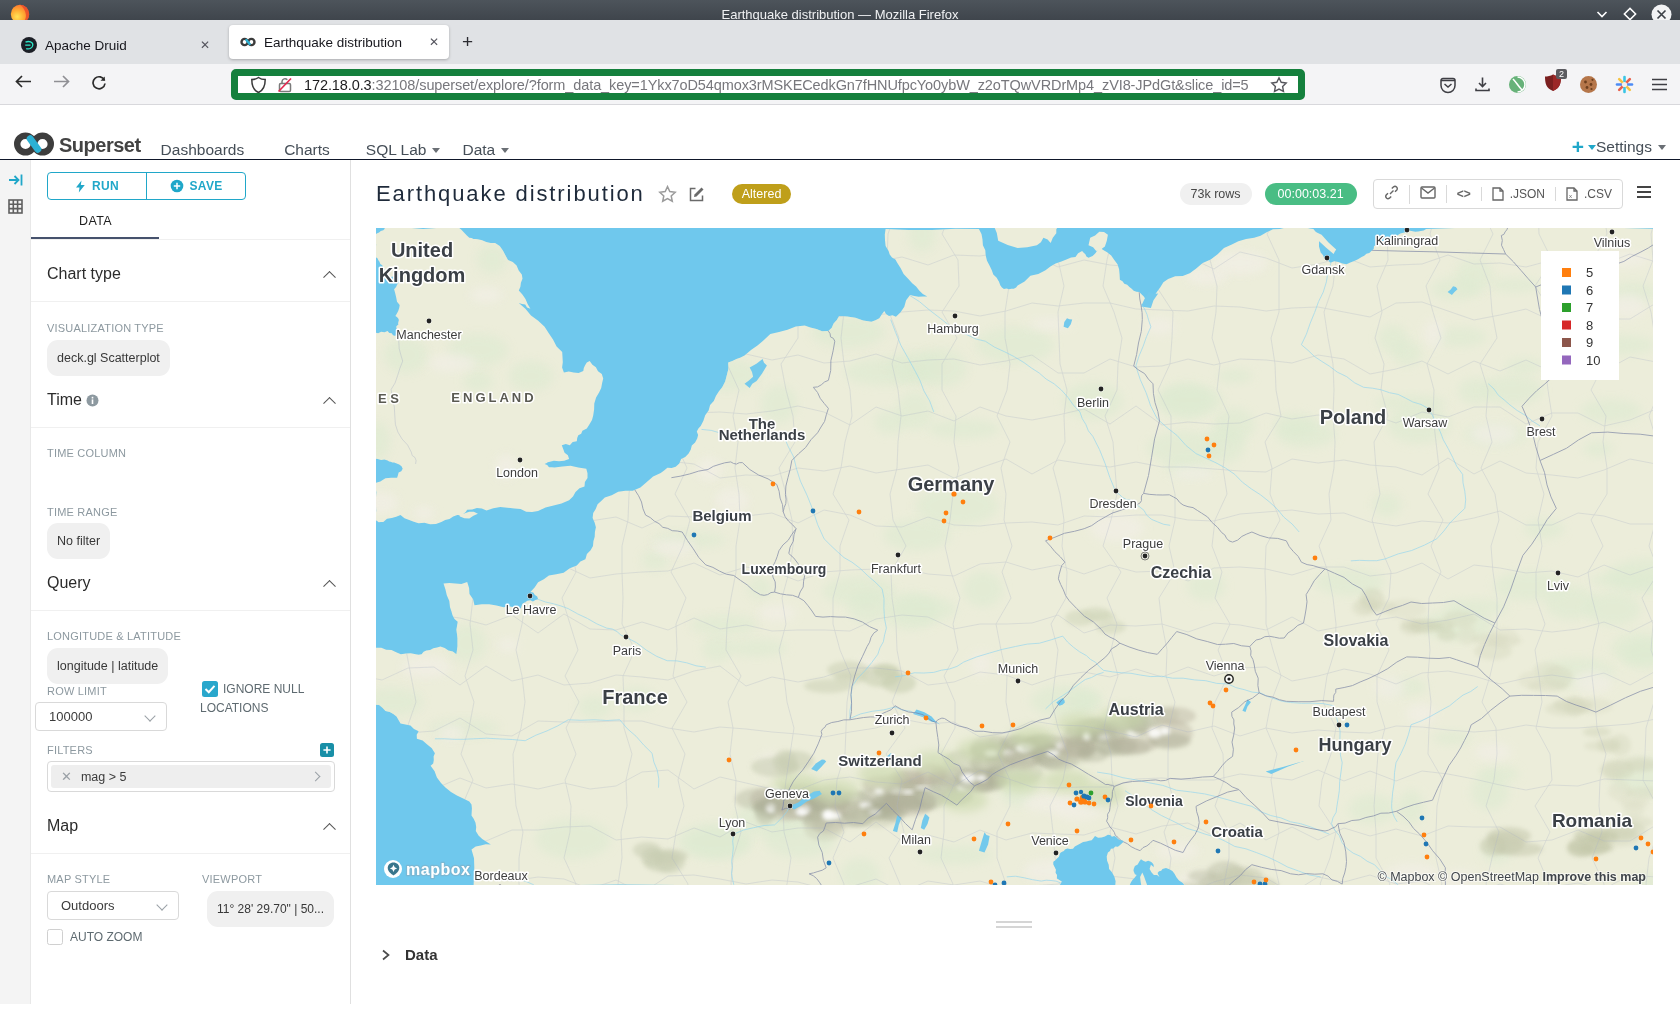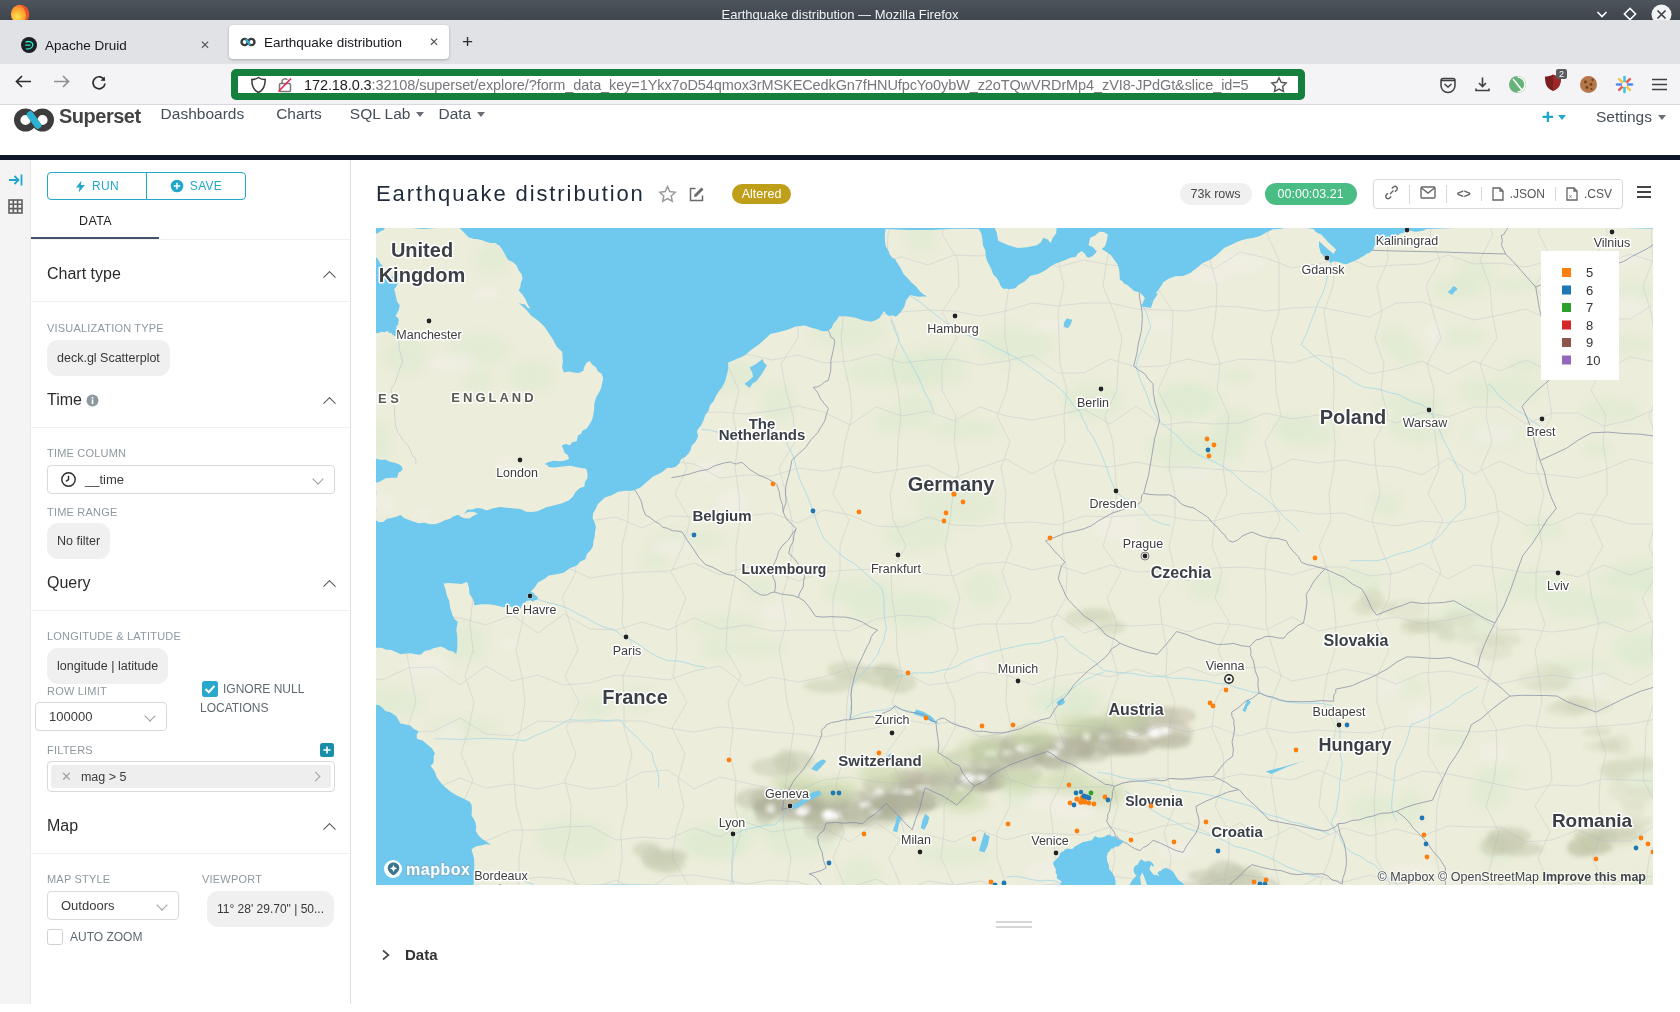--- a/index.html
+++ b/index.html
@@ -9,30 +9,30 @@
 .winbtns{position:absolute;right:8px;top:0;height:28px;display:flex;align-items:center;gap:14px}
 .tabbar{height:44px;background:#e0e2e5;position:relative}
 .tab{position:absolute;top:5px;height:34px;display:flex;align-items:center;font-size:13.5px;color:#16161c}
 .tab.active{background:#fff;border-radius:4px;box-shadow:0 1px 3px rgba(0,0,0,.25)}
 .tab .fav{width:16px;height:16px;margin:0 8px 0 11px}
 .tab .cl{color:#55555e;font-size:12px;margin:0 10px 0 14px}
 .toolbar{height:41px;background:#f4f4f6;display:flex;align-items:center;position:relative;border-bottom:1px solid #d8d8dc}
 .navicon{color:#2b2b2b;width:30px;text-align:center;font-size:17px}
 .urlfield{position:absolute;left:231px;top:5px;width:1074px;height:31px;background:#fff;border-radius:5px;border:7px solid #15803d;display:flex;align-items:center;font-size:14.5px;letter-spacing:-0.1px;white-space:nowrap;overflow:hidden}
 .exticons{position:absolute;right:12px;top:0;height:41px;display:flex;align-items:center;gap:17px}
-.navbar{height:55px;background:#fff;border-bottom:5px solid #0f172a;position:relative;display:flex;align-items:flex-start}
-.navbar .menu{display:flex;gap:0;font-size:15.5px;color:#454e57}
+.navbar{height:55px;background:#fff;border-bottom:1px solid #0f172a;position:relative;display:flex;align-items:flex-end}
+.navbar .menu{display:flex;gap:8px;font-size:15.5px;color:#454e57}
 .navbar .menu>span{margin-right:32px}
 .caret{display:inline-block;width:0;height:0;border-left:4.5px solid transparent;border-right:4.5px solid transparent;border-top:5px solid #6a6f75;vertical-align:middle;margin-left:6px}
 .app{display:flex;height:844px}
 .rail{width:31px;background:#f4f4f4;border-right:1px solid #e8e8e8;flex:none;position:relative}
 .sidebar{width:320px;border-right:1px solid #e0e0e0;flex:none;position:relative;font-size:12.5px;overflow:hidden}
 .content{flex:1;position:relative}
 .btngroup{position:absolute;left:16px;top:12px;display:flex;border:1px solid #20a7c9;border-radius:4px;height:28px;width:199px}
-.btngroup .b{flex:1;display:flex;align-items:center;justify-content:center;color:#20a7c9;font-weight:400;font-size:12px;letter-spacing:.3px}
+.btngroup .b{flex:1;display:flex;align-items:center;justify-content:center;color:#20a7c9;font-weight:700;font-size:12px;letter-spacing:.3px}
 .btngroup .b:first-child{border-right:1px solid #20a7c9}
 .sectionhead{display:flex;align-items:center;justify-content:space-between;font-size:16px;color:#2b2b2b;padding:0 16px}
 .lbl{font-size:11px;color:#8d99a0;letter-spacing:.2px;margin:0 0 7px 16px}
 .pill{display:inline-block;background:#f0f0f0;border-radius:11px;padding:11px 10px;font-size:12.5px;color:#383838}
 .selectbox{border:1px solid #d9d9d9;border-radius:4px;height:29px;display:flex;align-items:center;color:#3b3b3b;font-size:13px;position:relative;background:#fff}
 .chev{width:8px;height:8px;border-right:1.3px solid #9aa0a6;border-bottom:1.3px solid #9aa0a6;transform:rotate(45deg);position:absolute;right:12px;top:9px}
 .carub{width:9px;height:9px;border-right:1.6px solid #565656;border-bottom:1.6px solid #565656}
 .hr{border-top:1px solid #f0f0f0}
 .ckb{width:16px;height:16px;border-radius:2.5px;flex:none}
 .maparea{position:absolute;left:25px;top:68px;width:1277px;height:657px;overflow:hidden}
@@ -162,21 +162,21 @@
   <span style="font-size:20px;font-weight:700;color:#434343;letter-spacing:-0.5px;margin:0 0 2px 4px">Superset</span>
   <div class="menu" style="margin-left:20px">
     <span>Dashboards</span>
       <span style="margin-right:28px">Charts</span>
       <span style="margin-right:14px">SQL Lab<span class="caret"></span></span>
       <span>Data<span class="caret"></span></span>
   </div>
   <div style="margin-left:auto;display:flex;align-items:center;margin-right:14px">
     <span style="color:#20a7c9;font-size:21px;font-weight:700">+</span>
       <span class="caret" style="margin-left:4px;border-top-color:#20a7c9"></span>
-    <span style="font-size:15.5px;color:#454e57;margin-left:30px">Settings</span>
+    <span style="font-size:15.5px;color:#454e57;">Settings</span>
       <span class="caret"></span>
   </div>
 </div>
 <div class="app">
 
 <div class="rail">
   <svg width="16" height="14" viewBox="0 0 16 14" style="position:absolute;left:8px;top:13px">
         <path d="M1 7 H10 M6.5 3 L10.5 7 L6.5 11" stroke="#20a7c9" stroke-width="1.8" fill="none"></path>
         <path d="M13.5 1.5 V12.5" stroke="#20a7c9" stroke-width="1.8"></path>
       </svg>
@@ -212,27 +212,20 @@
   <div class="sectionhead" style="position:absolute;top:231px;width:100%">
         <span>Time <svg width="13" height="13" viewBox="0 0 13 13" style="vertical-align:-2px">
             <circle cx="6.5" cy="6.5" r="6" fill="#8d99a0"></circle>
             <rect x="5.7" y="5.4" width="1.6" height="4.6" fill="#fff"></rect>
             <rect x="5.7" y="2.8" width="1.6" height="1.7" fill="#fff"></rect>
           </svg></span>
         <span class="carub" style="transform:rotate(-135deg) translate(-2px,-2px)"></span>
       </div>
   <div class="hr" style="position:absolute;left:0;top:267px;width:320px"></div>
   <div class="lbl" style="position:absolute;top:287px">TIME COLUMN</div>
-  <div class="selectbox" style="position:absolute;left:16px;top:305px;width:288px">
-    <svg width="15" height="15" viewBox="0 0 15 15" style="margin:0 9px 0 13px">
-          <circle cx="7.5" cy="7.5" r="6.7" fill="none" stroke="#2b2b2b" stroke-width="1.4"></circle>
-          <path d="M7.5 3.8 V7.7 L5 9.4" stroke="#2b2b2b" stroke-width="1.4" fill="none"></path>
-        </svg>__time
-    <span class="chev"></span>
-  </div>
   <div class="lbl" style="position:absolute;top:346px">TIME RANGE</div>
   <div class="pill" style="position:absolute;left:16px;top:363px">No filter</div>
 
   <div class="sectionhead" style="position:absolute;top:414px;width:100%">
         <span>Query</span>
         <span class="carub" style="transform:rotate(-135deg) translate(-2px,-2px)"></span>
       </div>
   <div class="hr" style="position:absolute;left:0;top:450px;width:320px"></div>
   <div class="lbl" style="position:absolute;top:470px">LONGITUDE &amp; LATITUDE</div>
   <div class="pill" style="position:absolute;left:16px;top:488px">longitude | latitude</div>

